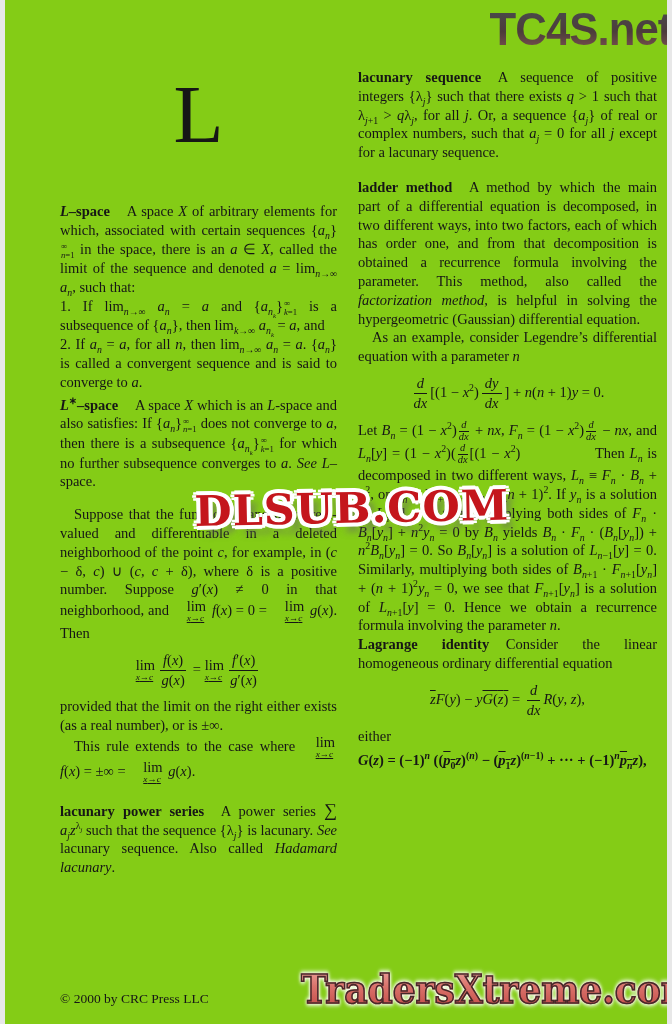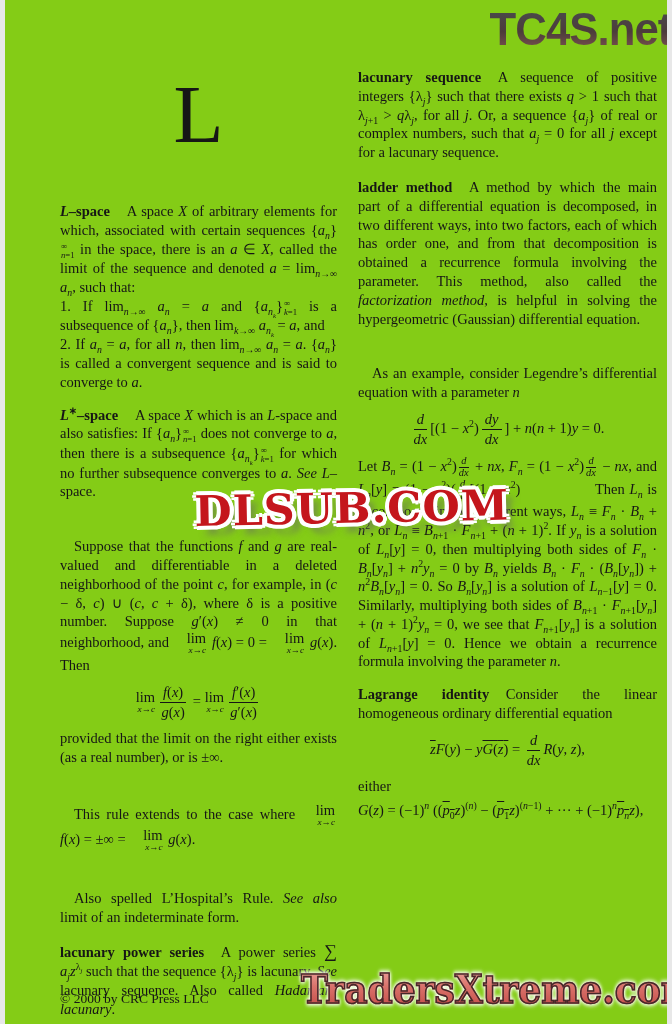--- a/index.html
+++ b/index.html
@@ -6,60 +6,60 @@
   .page {
     position:relative; width:662px; height:1024px; margin:0 auto;
     background:#84cc16; overflow:hidden;
     font-family:"Liberation Serif", serif; color:#161616;
   }
   .col { position:absolute; top:0; text-align:justify; font-size:14.5px; line-height:18.8px; }
   .col-left  { left:55px;  width:277px; }
   .col-right { left:353px; width:299px; }
 
   p { margin:0; }
-  .p-ind { text-indent:14px;margin-top:36px; }
+  .p-ind { text-indent:14px; }
   b { font-weight:bold; }
   i { font-style:italic; }
   sup, sub { font-size:0.68em; line-height:0; }
 
   .section-letter {
     text-align:center; font-size:82px; line-height:82px; height:82px;
     margin-top:74px; margin-bottom:46px; font-family:"Liberation Serif", serif;
   }
 
   .entry { }
-  .e-lstar { margin-top:14px; }
+  .e-lstar { margin-top:4px; }
   .e-lhop  { margin-top:14px; }
   .e-lps   { margin-top:16px; }
   .e-lseq  { margin-top:68px; }
   .e-ladd  { margin-top:16px; }
-  .e-lagr  { margin-top:14px; }
+  .e-lagr  { }
 
   .tsp { display:inline-block; width:1.15em; }
   .hgap { display:inline-block; width:70px; height:1px; }
 
   .stk { display:inline-block; vertical-align:-0.45em; font-size:0.6em; line-height:1; text-align:left; margin-left:1px; }
   .stk span { display:block; }
 
   .ov { text-decoration:overline; }
   .bigop { font-size:1.25em; }
 
   .frac { display:inline-block; vertical-align:middle; text-align:center; margin:0 3px; line-height:1.15; }
   .frac .n { display:block; border-bottom:1.3px solid #161616; padding:0 3px 1px; }
   .frac .d { display:block; padding-top:1px; }
 
   .ifrac { display:inline-block; vertical-align:middle; text-align:center; font-size:0.72em; margin:0 2px; line-height:1.05; }
   .ifrac .n { display:block; border-bottom:1px solid #161616; padding:0 1px; }
   .ifrac .d { display:block; }
 
-  .lim { display:inline-block; text-align:right; vertical-align:middle; line-height:1.05; margin-right:2px; }
-  .lim .u { display:block; font-size:0.64em; }
+  .lim { display:inline-block; text-align:left; vertical-align:middle; line-height:1.05; margin-right:2px; }
+  .lim .u { display:block; font-size:0.64em;text-decoration:underline; }
 
   .eq { text-align:center; margin:9px 0; text-indent:0; }
-  .eq-left { text-align:left; margin:5px 0 2px; text-indent:0; }
+  .eq-left { text-align:left; margin:5px 0 2px; text-indent:0;font-weight:bold; }
 
   .copyright { position:absolute; left:55px; top:991px; font-size:13.5px;text-align:right; }
 
   
   .wm-top {
     position:absolute; top:2px; right:-4px;
     font-family:"Liberation Sans", sans-serif; font-weight:bold; font-size:46px;
     letter-spacing:-1px; transform:scaleX(0.95); transform-origin:right;
     background:linear-gradient(180deg,#4a4a4c 12%, #4c3c3b 55%, #7e534f 92%);
     -webkit-background-clip:text; background-clip:text; color:transparent;
@@ -100,21 +100,20 @@
 
     <div class="entry e-lstar">
       <p><b><i>L</i><sup>∗</sup>–space</b><span class="tsp"></span>A space <i>X</i> which is an <i>L</i>-space and also satisfies: If {<i>a<sub>n</sub></i>}<span class="stk"><span>∞</span><span><i>n</i>=1</span></span> does not converge to <i>a</i>, then there is a subsequence {<i>a<sub>n<sub>k</sub></sub></i>}<span class="stk"><span>∞</span><span><i>k</i>=1</span></span> for which no further subsequence converges to <i>a</i>. <i>See</i> <i>L</i>–space.</p>
     </div>
 
     <div class="entry e-lhop">
       <p class="p-ind">Suppose that the functions <i>f</i> and <i>g</i> are real-valued and differentiable in a deleted neighborhood of the point <i>c</i>, for example, in (<i>c</i> − δ, <i>c</i>) ∪ (<i>c</i>, <i>c</i> + δ), where δ is a positive number. Suppose <i>g</i>′(<i>x</i>) ≠ 0 in that neighborhood, and <span class="lim">lim<span class="u"><i>x</i>→<i>c</i></span></span> <i>f</i>(<i>x</i>) = 0 = <span class="lim">lim<span class="u"><i>x</i>→<i>c</i></span></span> <i>g</i>(<i>x</i>). Then</p>
       <p class="eq"><span class="lim">lim<span class="u"><i>x</i>→<i>c</i></span></span><span class="frac"><span class="n"><i>f</i>(<i>x</i>)</span><span class="d"><i>g</i>(<i>x</i>)</span></span> = <span class="lim">lim<span class="u"><i>x</i>→<i>c</i></span></span><span class="frac"><span class="n"><i>f</i>′(<i>x</i>)</span><span class="d"><i>g</i>′(<i>x</i>)</span></span></p>
       <p>provided that the limit on the right either exists (as a real number), or is ±∞.</p>
       <p class="p-ind">This rule extends to the case where <span class="lim">lim<span class="u"><i>x</i>→<i>c</i></span></span> <i>f</i>(<i>x</i>) = ±∞ = <span class="lim">lim<span class="u"><i>x</i>→<i>c</i></span></span> <i>g</i>(<i>x</i>).</p>
-      <p class="p-ind">Also spelled L’Hospital’s Rule. <i>See also</i> limit of an indeterminate form.</p>
     </div>
 
     <div class="entry e-lps">
       <p><b>lacunary power series</b><span class="tsp"></span>A power series <span class="bigop">∑</span> <i>a<sub>j</sub>z</i><sup>λ<sub><i>j</i></sub></sup> such that the sequence {λ<sub><i>j</i></sub>} is lacunary. <i>See</i> lacunary sequence. Also called <i>Hadamard lacunary</i>.</p>
     </div>
   </div>
 
   <div class="col col-right">
     <div class="entry e-lseq">
       <p><b>lacunary sequence</b><span class="tsp"></span>A sequence of positive integers {λ<sub><i>j</i></sub>} such that there exists <i>q</i> &gt; 1 such that λ<sub><i>j</i>+1</sub> &gt; <i>q</i>λ<sub><i>j</i></sub>, for all <i>j</i>. Or, a sequence {<i>a<sub>j</sub></i>} of real or complex numbers, such that <i>a<sub>j</sub></i> = 0 for all <i>j</i> except for a lacunary sequence.</p>

